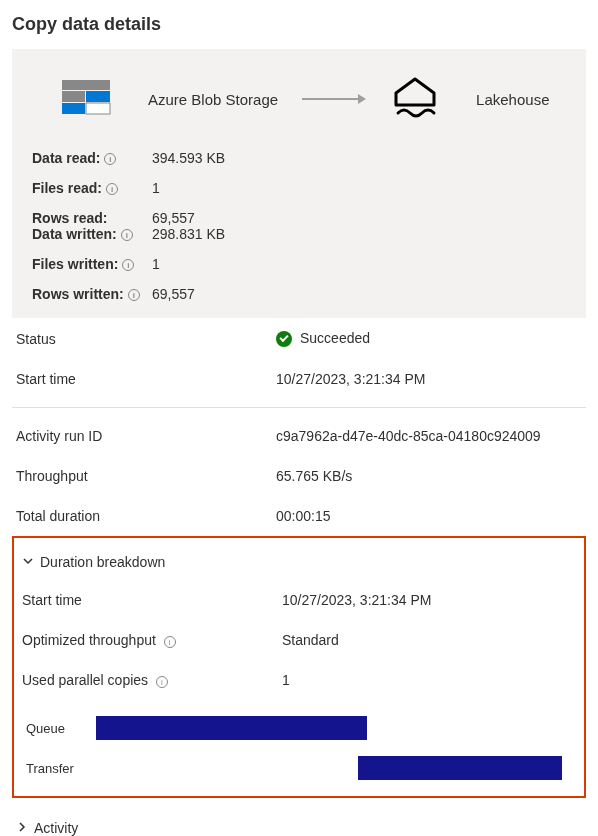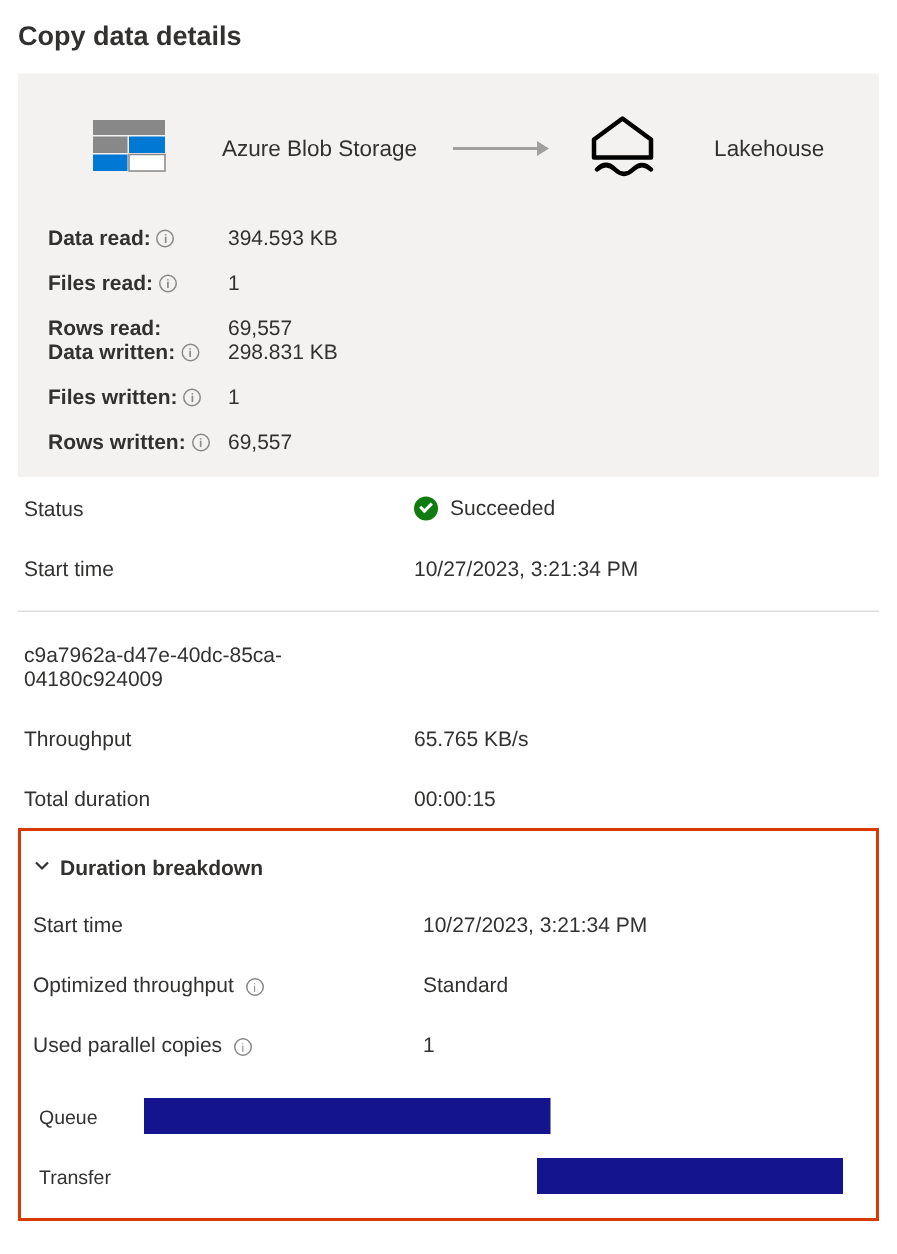--- a/index.html
+++ b/index.html
@@ -78,21 +78,21 @@
       left: 4px; top: 4px;
       width: 6px; height: 3px;
       border-left: 2px solid #fff;
       border-bottom: 2px solid #fff;
       transform: rotate(-45deg);
     }
     .section-header {
       display: flex;
       align-items: center;
       gap: 6px;
-      font-weight: 700;
+      font-weight: 400;
       cursor: pointer;
       margin: 8px 0 10px 0;
     }
     .chev { font-size: 12px; }
     .chev-down { transform: rotate(0deg); }
     .red-box {
       border: 2px solid #d83b01;
       padding: 8px 8px 16px 8px;
     }
     .gantt {
@@ -180,20 +180,21 @@
   <div class="kv">
     <span class="kv-label">Start time</span>
     <span class="kv-val">10/27/2023, 3:21:34 PM</span>
   </div>
 </div>
 
 <hr class="hr">
 
 <div class="kv-list">
   <div class="kv">
+    <span class="kv-label">Activity run ID</span>
     <span class="kv-val">c9a7962a-d47e-40dc-85ca-04180c924009</span>
   </div>
   <div class="kv">
     <span class="kv-label">Throughput</span>
     <span class="kv-val">65.765 KB/s</span>
   </div>
   <div class="kv">
     <span class="kv-label">Total duration</span>
     <span class="kv-val">00:00:15</span>
   </div>
@@ -233,19 +234,19 @@
     </div>
   </div>
 </div>
 
 <div class="advanced-row">
   <span>
     <svg width="12" height="12" viewBox="0 0 12 12">
         <path d="M4 2 L8 6 L4 10" fill="none" stroke="#323130" stroke-width="1.5"></path>
       </svg>
   </span>
-  <span>Storage</span>
+  <span>Activity</span>
 </div>
 
 <button class="close-btn">Close</button>
 
 
 
 
 </body></html>

